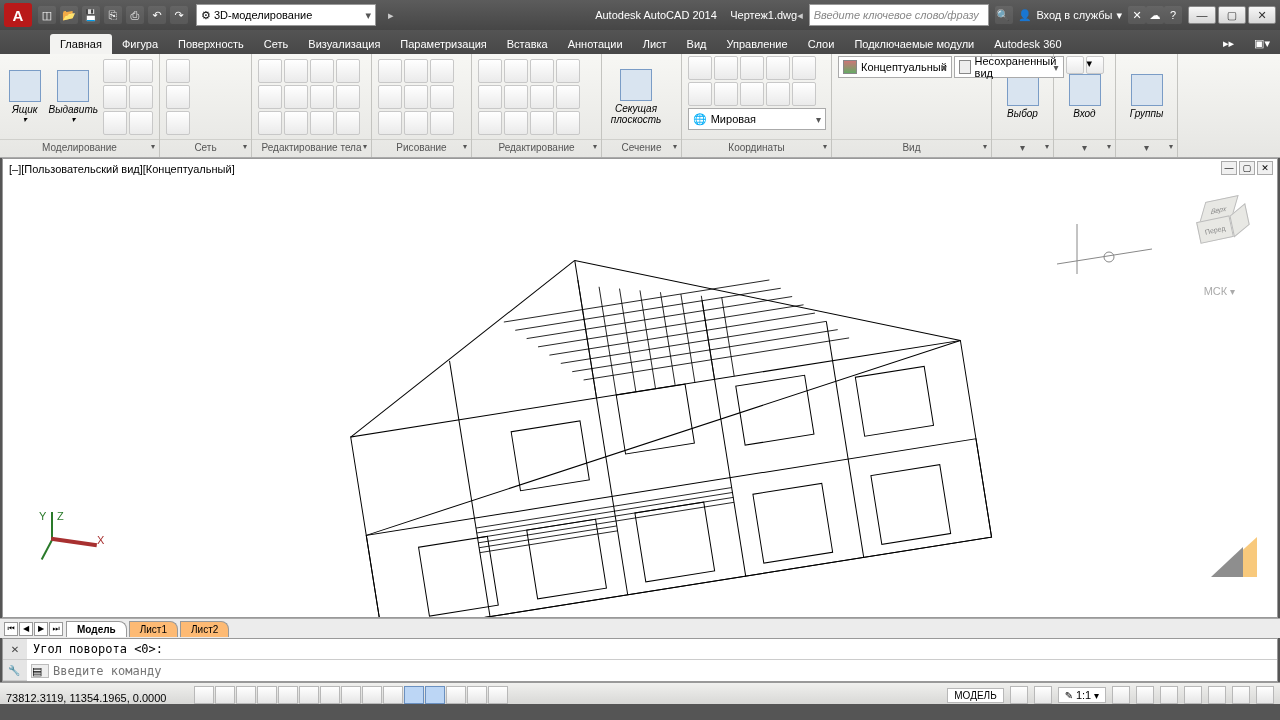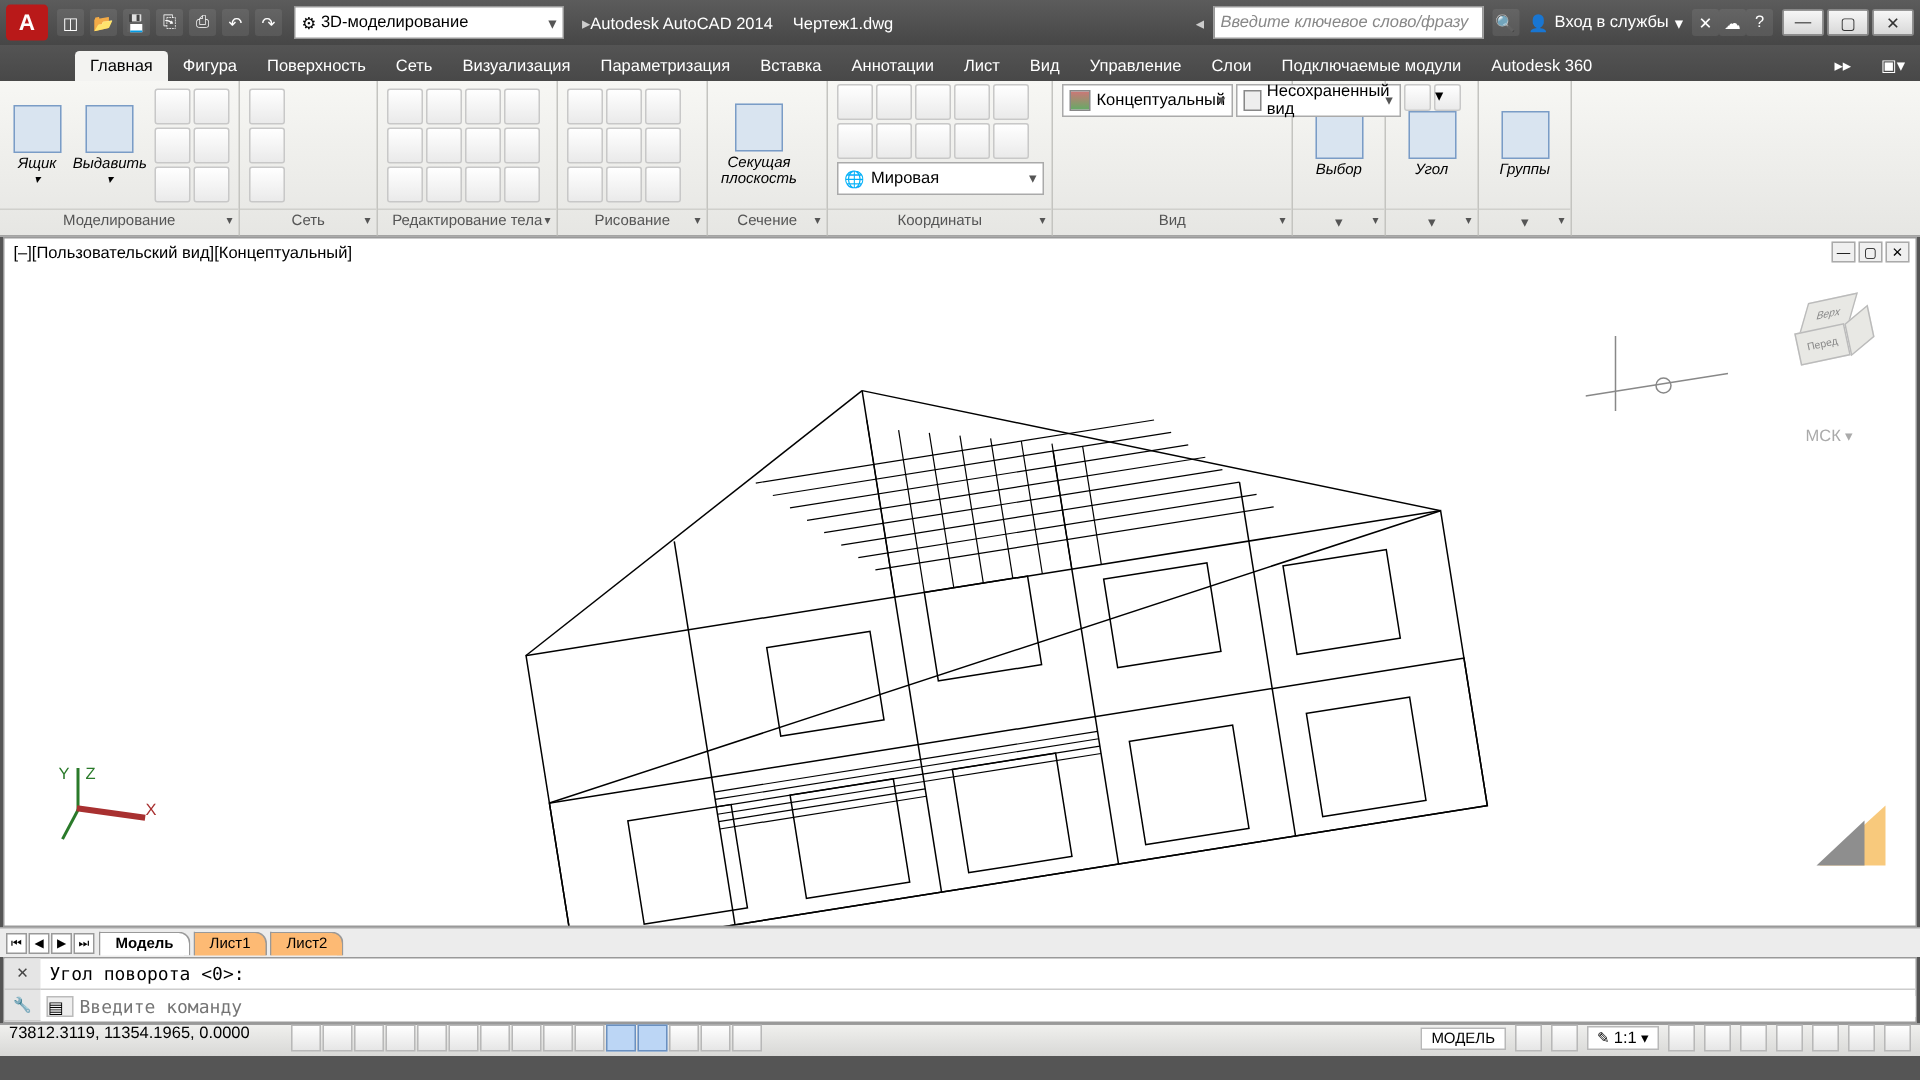--- a/index.html
+++ b/index.html
@@ -4,21 +4,21 @@
 <style>
 * { margin: 0; padding: 0; box-sizing: border-box; font-family: "Segoe UI", Tahoma, sans-serif; font-size: 11px; }
 body { width: 1280px; height: 720px; background: #555; overflow: hidden; position: relative; }
 
 .titlebar { height: 30px; background: linear-gradient(#5c5c5c,#464646); display: flex; align-items: center; padding: 0 4px; color: #fff; }
 .app-logo { width: 28px; height: 24px; background: #b91919; border-radius: 3px; display: flex; align-items: center; justify-content: center; color: #fff; font-weight: bold; font-size: 15px; margin-right: 6px; }
 .qat { display: flex; gap: 4px; margin-right: 8px; }
 .qat-btn { width: 18px; height: 18px; background: rgba(255,255,255,.08); border-radius: 2px; display: flex; align-items: center; justify-content: center; }
 .workspace-combo { width: 180px; height: 22px; background: #fff; color: #000; border: 1px solid #999; display: flex; align-items: center; padding: 0 4px; margin-right: 12px; position: relative; }
 .workspace-combo::after { content: "▾"; position: absolute; right: 4px; color: #555; }
-.title-text { flex: 1; text-align: left; color: #fff; font-size: 12px; }
+.title-text { flex: 1; text-align: right; color: #fff; font-size: 12px; }
 .search-box { width: 180px; height: 22px; background: #fff; color: #888; border: 1px solid #999; display: flex; align-items: center; padding: 0 4px; font-style: italic; margin: 0 6px; }
 .account { display: flex; align-items: center; gap: 4px; color: #fff; margin: 0 6px; }
 .win-btns { display: flex; gap: 2px; margin-left: 6px; }
 .win-btn { width: 28px; height: 18px; background: linear-gradient(#f7f7f7,#d8d8d8); border: 1px solid #888; border-radius: 2px; display: flex; align-items: center; justify-content: center; color: #333; }
 
 .ribbon-tabs { height: 24px; background: linear-gradient(#545454,#484848); display: flex; align-items: flex-end; padding-left: 50px; }
 .rtab { padding: 4px 10px; color: #fff; cursor: pointer; border-top-left-radius: 3px; border-top-right-radius: 3px; }
 .rtab.active { background: #f3f3f1; color: #000; }
 
 .ribbon { height: 104px; background: linear-gradient(#f7f7f4,#e6e6e3); border-bottom: 1px solid #aaa; display: flex; }
@@ -63,21 +63,21 @@
 
 .cmd-area { height: 44px; background: #fff; border: 1px solid #999; margin: 0 2px; display: flex; }
 .cmd-left { width: 24px; background: #e5e5e5; display: flex; flex-direction: column; }
 .cmd-left span { flex: 1; display: flex; align-items: center; justify-content: center; border-bottom: 1px solid #ccc; font-size: 10px; color: #444;}
 .cmd-right { flex: 1; display: flex; flex-direction: column; }
 .cmd-hist { flex: 1; padding: 3px 6px; font-family: Consolas, monospace; font-size: 12px; }
 .cmd-line { height: 22px; border-top: 1px solid #ccc; display: flex; align-items: center; }
 .cmd-line .handle { width: 18px; height: 14px; background: #eee; border: 1px solid #bbb; margin: 0 4px; }
 .cmd-line input { flex: 1; border: none; outline: none; color: #888; font-family: Consolas, monospace; font-size: 12px; }
 
-.status { height: 22px; background: linear-gradient(#f0f0ee,#d8d8d6); border-top: 1px solid #999; display: flex; align-items: flex-start; padding: 0 6px; font-size: 11px; }
+.status { height: 22px; background: linear-gradient(#f0f0ee,#d8d8d6); border-top: 1px solid #999; display: flex; align-items: flex-end; padding: 0 6px; font-size: 11px; }
 .status .coords { width: 180px; }
 .status .tools { display: flex; gap: 1px; margin-left: 8px; }
 .status .tools span { width: 20px; height: 18px; background: linear-gradient(#fff,#e6e6e6); border: 1px solid #b8b8b8; }
 .status .tools span.active { background: #bcd6f5; border-color: #6a90c0; }
 .status .right { margin-left: auto; display: flex; align-items: center; gap: 6px; }
 .status .right .chip { padding: 1px 6px; border: 1px solid #b8b8b8; background: #fff; font-size: 10px; }
 .status .right .ic { width: 18px; height: 18px; background: linear-gradient(#fff,#e6e6e6); border: 1px solid #b8b8b8; }
 
 .watermark { position: absolute; right: 20px; bottom: 40px; width: 80px; height: 50px; opacity: .6; }
 .watermark::before { content: ""; position: absolute; right: 0; bottom: 0; border-left: 44px solid transparent; border-bottom: 40px solid #f5a626; }
@@ -204,20 +204,39 @@
       <div class="sbtn"></div>
           <div class="sbtn"></div>
           <div class="sbtn"></div>
       <div class="sbtn"></div>
           <div class="sbtn"></div>
           <div class="sbtn"></div>
     </div>
       </div>
     <div class="panel-title dd">Рисование</div>
   </div>
+  <div class="panel" style="width:130px">
+    <div class="panel-body">
+        <div class="grid-btns cols4">
+      <div class="sbtn"></div>
+          <div class="sbtn"></div>
+          <div class="sbtn"></div>
+          <div class="sbtn"></div>
+      <div class="sbtn"></div>
+          <div class="sbtn"></div>
+          <div class="sbtn"></div>
+          <div class="sbtn"></div>
+      <div class="sbtn"></div>
+          <div class="sbtn"></div>
+          <div class="sbtn"></div>
+          <div class="sbtn"></div>
+    </div>
+      </div>
+    <div class="panel-title dd">Редактирование</div>
+  </div>
   <div class="panel" style="width:80px">
     <div class="panel-body">
         <div class="big-btn">
           <div class="ico"></div>
           <div class="lbl" style="white-space:pre">Секущая
 плоскость</div>
         </div>
       </div>
     <div class="panel-title dd">Сечение</div>
   </div>
@@ -267,21 +286,21 @@
           <div class="ico"></div>
           <div class="lbl">Выбор</div>
         </div>
       </div>
     <div class="panel-title dd">▾</div>
   </div>
   <div class="panel" style="width:62px">
     <div class="panel-body">
         <div class="big-btn">
           <div class="ico"></div>
-          <div class="lbl">Угол</div>
+          <div class="lbl">Вход</div>
         </div>
       </div>
     <div class="panel-title dd">▾</div>
   </div>
   <div class="panel" style="width:62px">
     <div class="panel-body">
         <div class="big-btn">
           <div class="ico"></div>
           <div class="lbl">Группы</div>
         </div>

